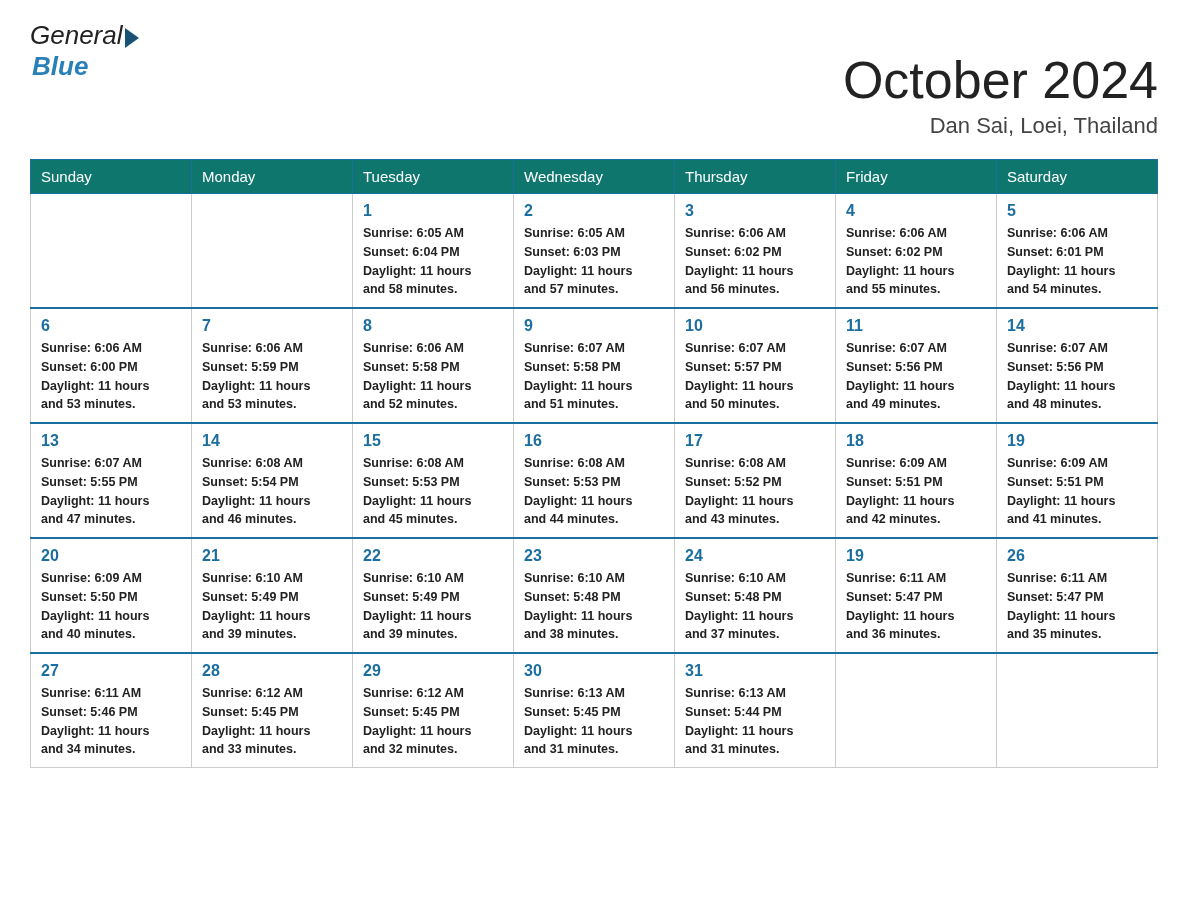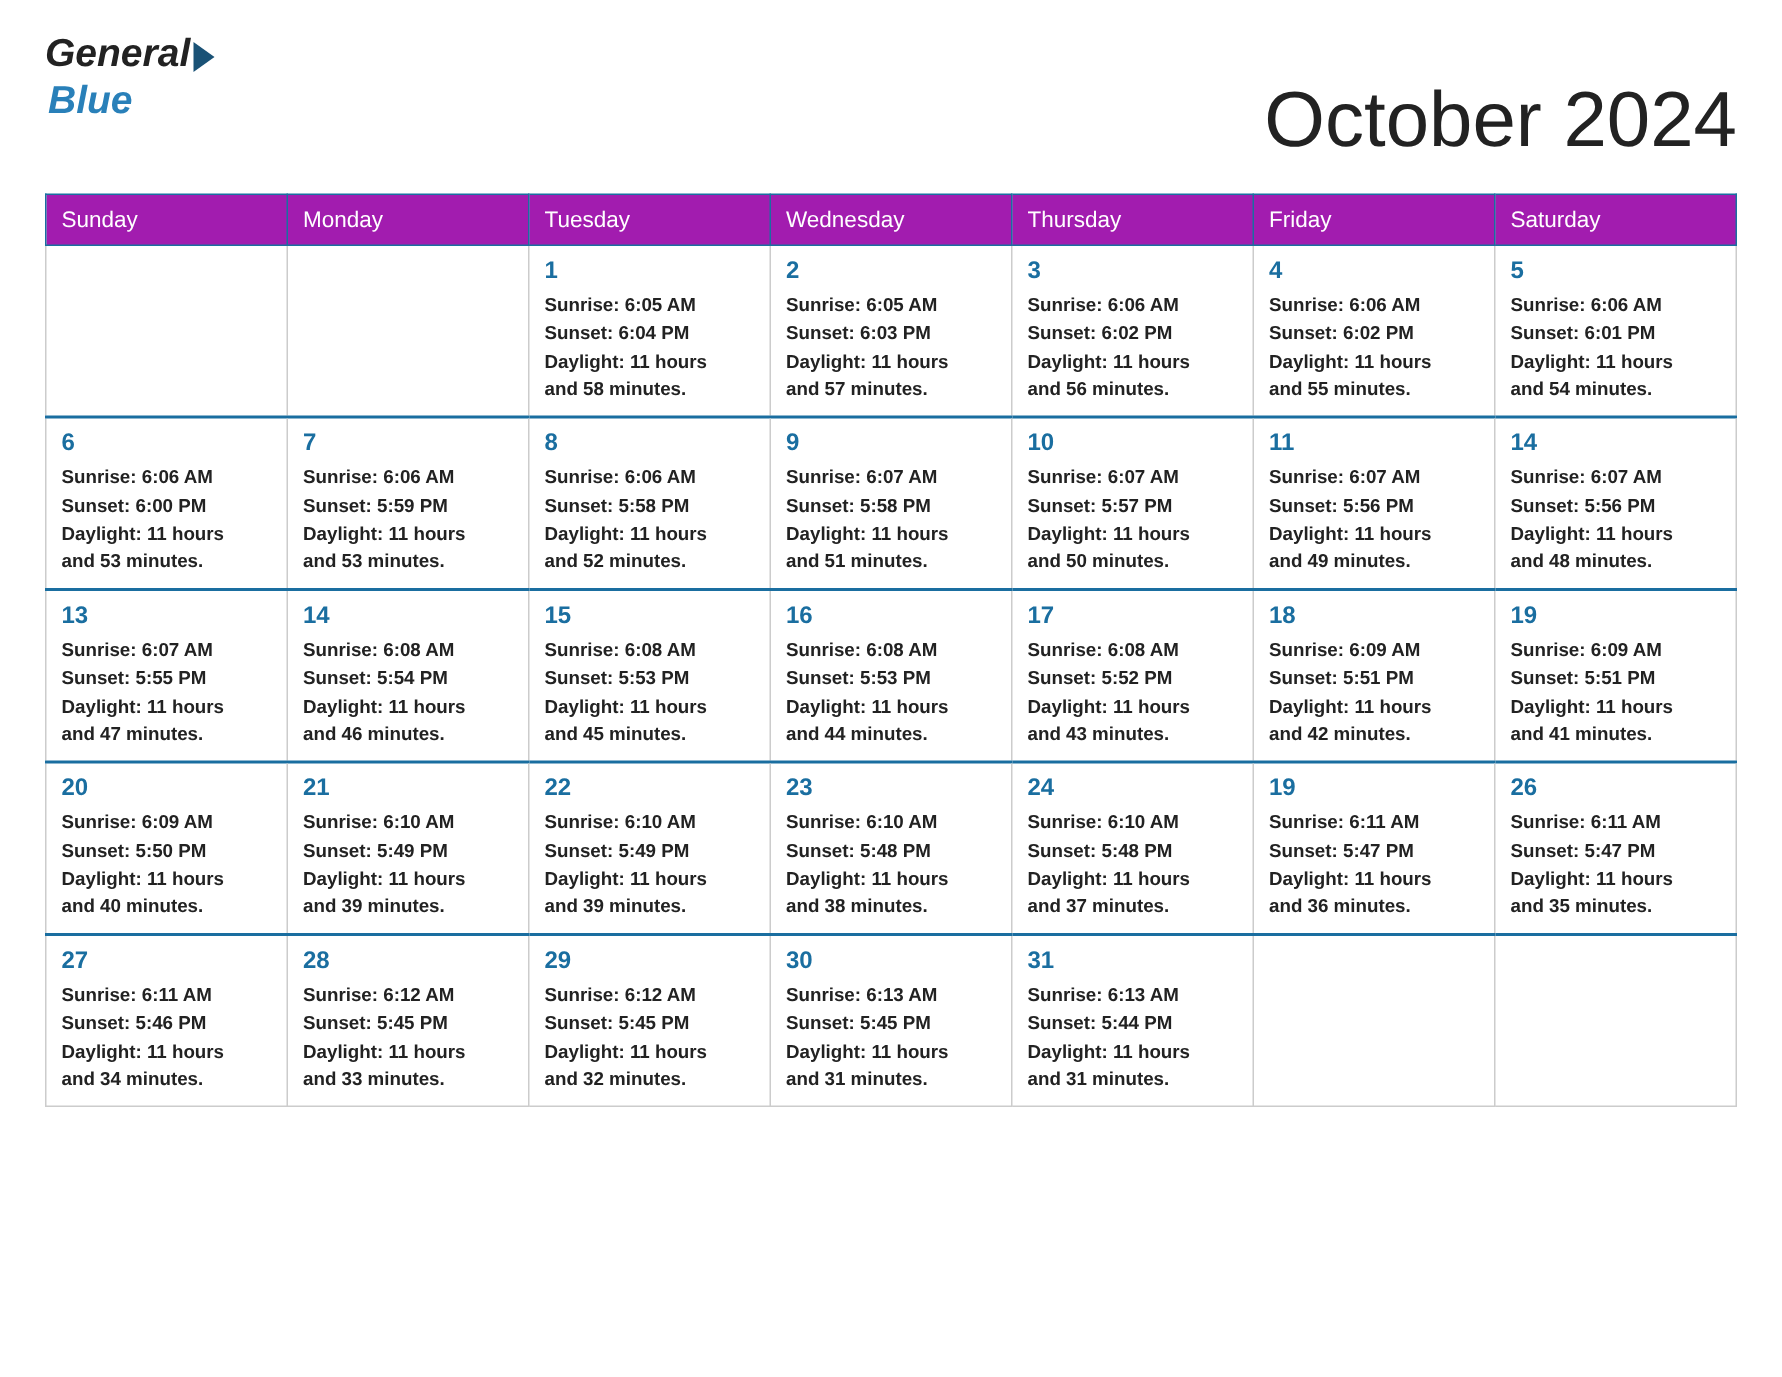--- a/index.html
+++ b/index.html
@@ -11,21 +11,21 @@
       padding: 20px 30px;
     }
     .header {
       display: flex;
       justify-content: space-between;
       align-items: flex-start;
       margin-bottom: 20px;
     }
     .logo-text-general {
       font-size: 26px;
-      font-weight: bold;
+      font-weight: normal;
       color: #222;
       font-style: italic;
     }
     .logo-arrow {
       width: 0;
       height: 0;
       border-left: 14px solid #1a5276;
       border-top: 10px solid transparent;
       border-bottom: 10px solid transparent;
       margin-left: 2px;
@@ -64,21 +64,21 @@
       font-size: 22px;
       color: #444;
       margin-top: 4px;
     }
     .calendar-table {
       width: 100%;
       border-collapse: collapse;
       border: 1px solid #999;
     }
     .calendar-table th {
-      background-color: #a21caf;
+      background-color: #0f766e;
       color: #fff;
       font-size: 15px;
       font-weight: normal;
       padding: 8px 10px;
       text-align: left;
       border: 1px solid #1a6ea0;
     }
     .calendar-table td {
       vertical-align: top;
       padding: 8px 10px;
@@ -116,20 +116,21 @@
     <div class="logo-top-row">
       <span class="logo-text-general">General</span>
       <div class="logo-arrow"></div>
     </div>
     <div class="logo-bottom-row">
       <span class="logo-blue">Blue</span>
     </div>
   </div>
   <div class="title-block">
     <div class="calendar-title">October 2024</div>
+    <div class="calendar-subtitle">Dan Sai, Loei, Thailand</div>
   </div>
 </div>
 
 <table class="calendar-table">
   <thead>
     <tr>
     <th>Sunday</th>
         <th>Monday</th>
         <th>Tuesday</th>
         <th>Wednesday</th>

